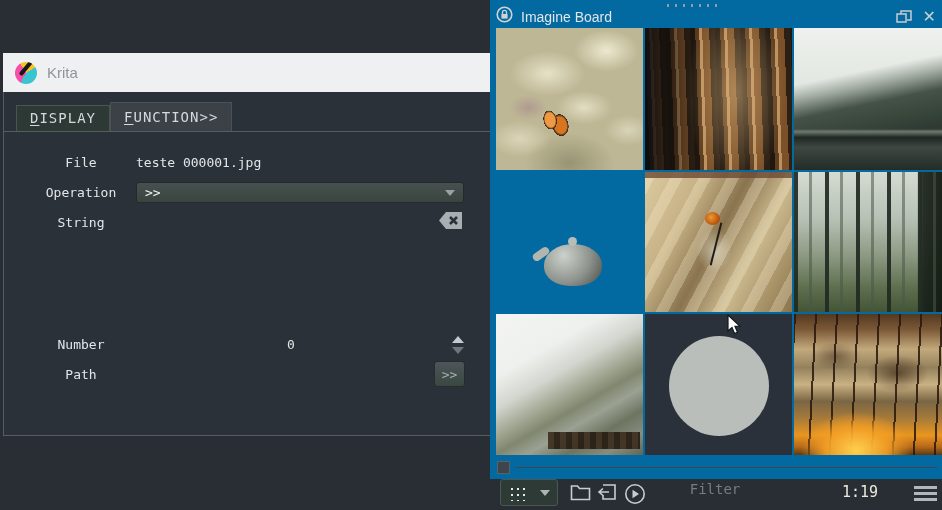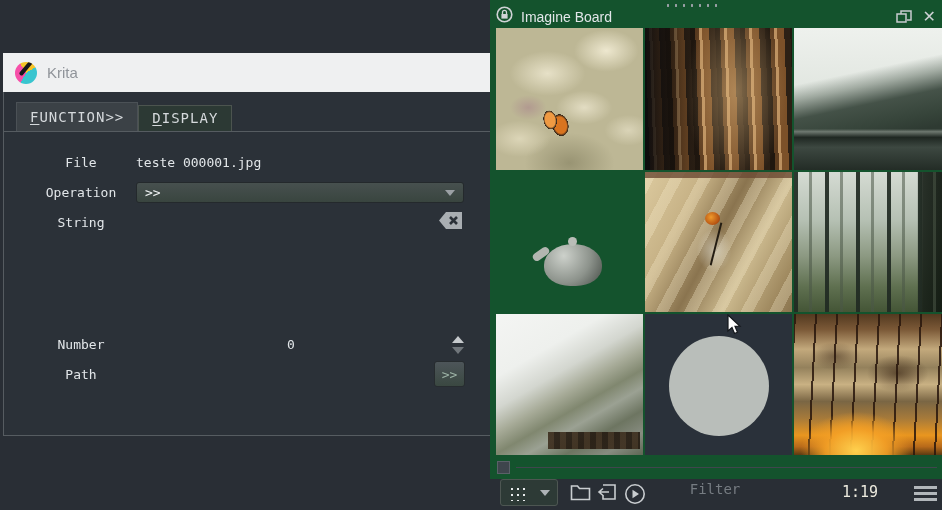--- a/index.html
+++ b/index.html
@@ -52,21 +52,21 @@
   .spin-down { width:0; height:0; border-left:6px solid transparent; border-right:6px solid transparent;
              border-top:7px solid #70767b; margin:4px auto 0; }
   .row-path-label   { top:275px; }
   .row-path-value   { left:132px; top:275px; width:290px; text-align:center; }
   .path-btn { position:absolute; left:430px; top:269px; width:31px; height:26px;
               background:linear-gradient(#4d5559, #3a4841); border:1px solid #272c2f; border-radius:3px;
               color:#9db3a6; font-size:13px; display:flex; align-items:center; justify-content:center; }
   .credit { position:absolute; right:18px; top:317px; color:#d3d7da; font-size:12px; }
 
   
-  .docker { position:absolute; left:490px; top:0; width:452px; height:479px; background:#14532d; }
+  .docker { position:absolute; left:490px; top:0; width:452px; height:479px; background:#0369a1; }
   .drag-dots { position:absolute; left:172px; top:2px; width:56px; height:5px;
                background-image:radial-gradient(circle, #9aa0a6 1.1px, transparent 1.3px);
                background-size:8px 5px; background-position:2px 1px; }
   .dk-titlebar { position:absolute; left:0; top:5px; width:100%; height:23px; display:flex;
                  align-items:center; padding:0 6px; font-family:"Liberation Sans",sans-serif; }
   .dk-title { color:#e2e6e9; font-size:14px; margin-left:8px; }
   .dk-btn { margin-left:10px; display:flex; align-items:center; }
   .dk-close { color:#ccd0d3; font-size:16px; line-height:1; }
 
   .grid { position:absolute; left:6px; top:28px; width:446px; height:427px; display:grid;
@@ -170,22 +170,22 @@
 <div class="page">
 
   <section class="dialog">
     <div class="dlg-titlebar">
       <span class="krita-icon"></span>
       <span class="dlg-title">Krita</span>
       <span class="dlg-close">✕</span>
     </div>
     <div class="dlg-body">
       <div class="tabbar">
+        <div class="tab tab-display"><span class="accel">D</span><span>ISPLAY</span></div>
         <div class="tab tab-function"><span class="accel">F</span><span>UNCTION&gt;&gt;</span></div>
-        <div class="tab tab-display"><span class="accel">D</span><span>ISPLAY</span></div>
       </div>
       <div class="pane-line"></div>
 
       <div class="f-label row-file-label">File</div>
       <div class="f-value row-file-value">teste 000001.jpg</div>
 
       <div class="f-label row-op-label">Operation</div>
       <div class="combobox">
         <span class="combo-text">&gt;&gt;</span>
         <span class="combo-arrow"></span>

